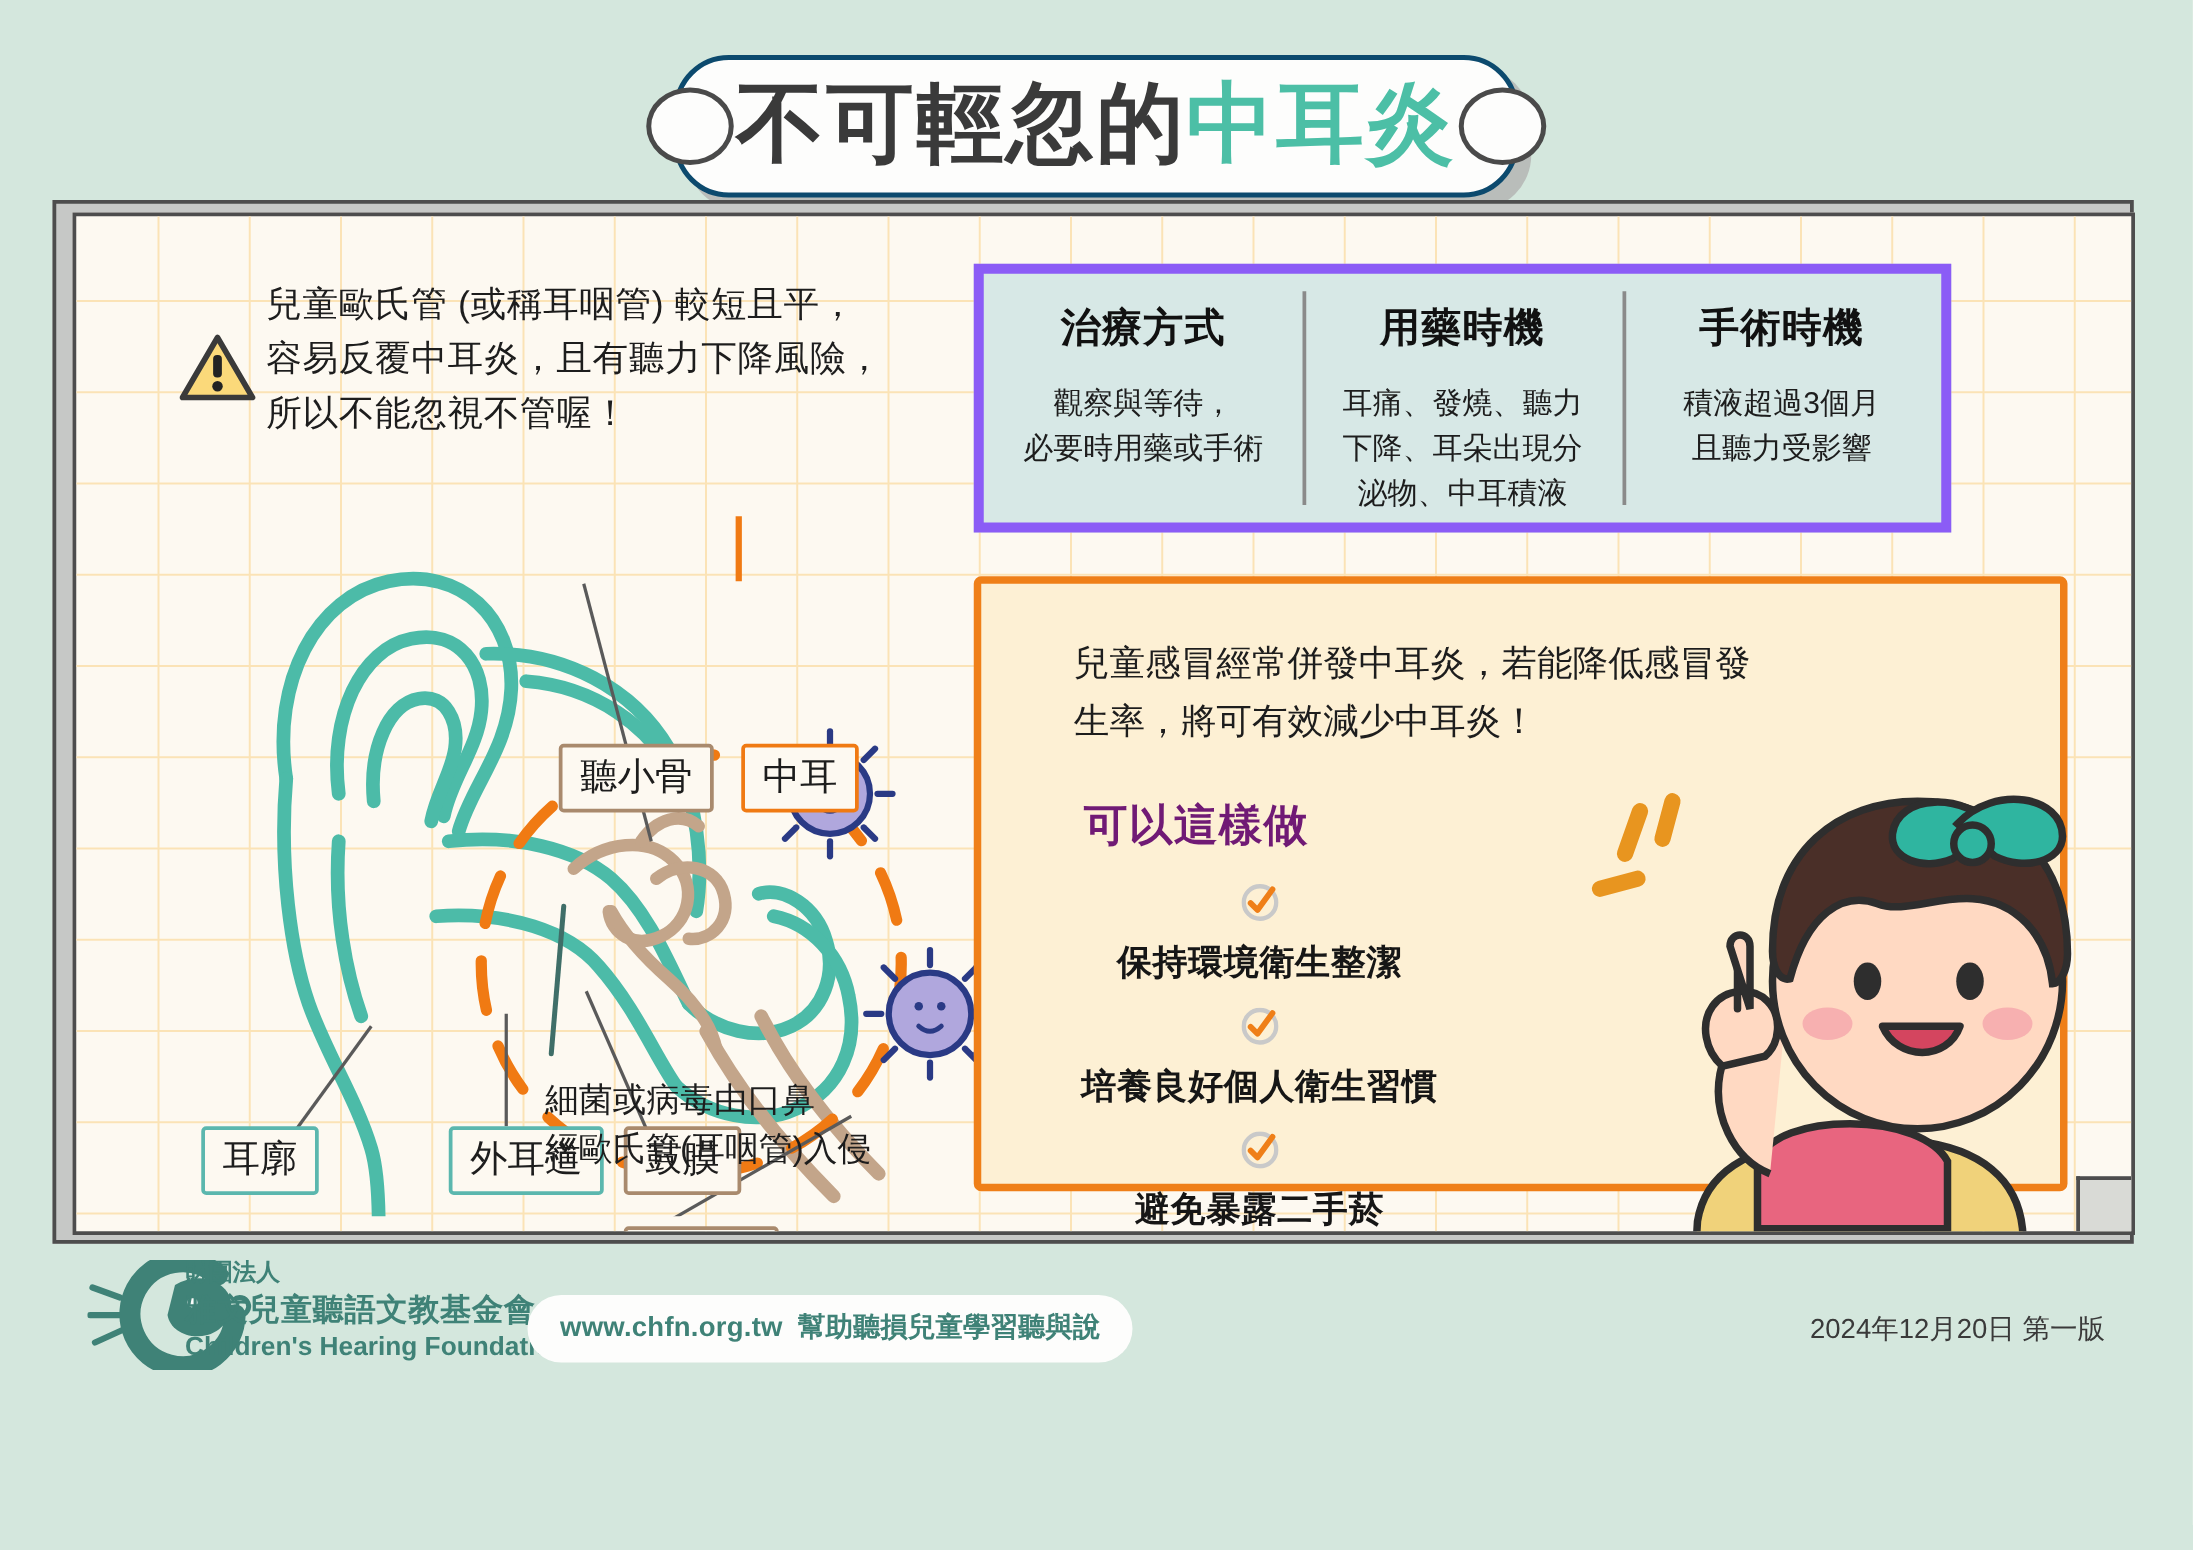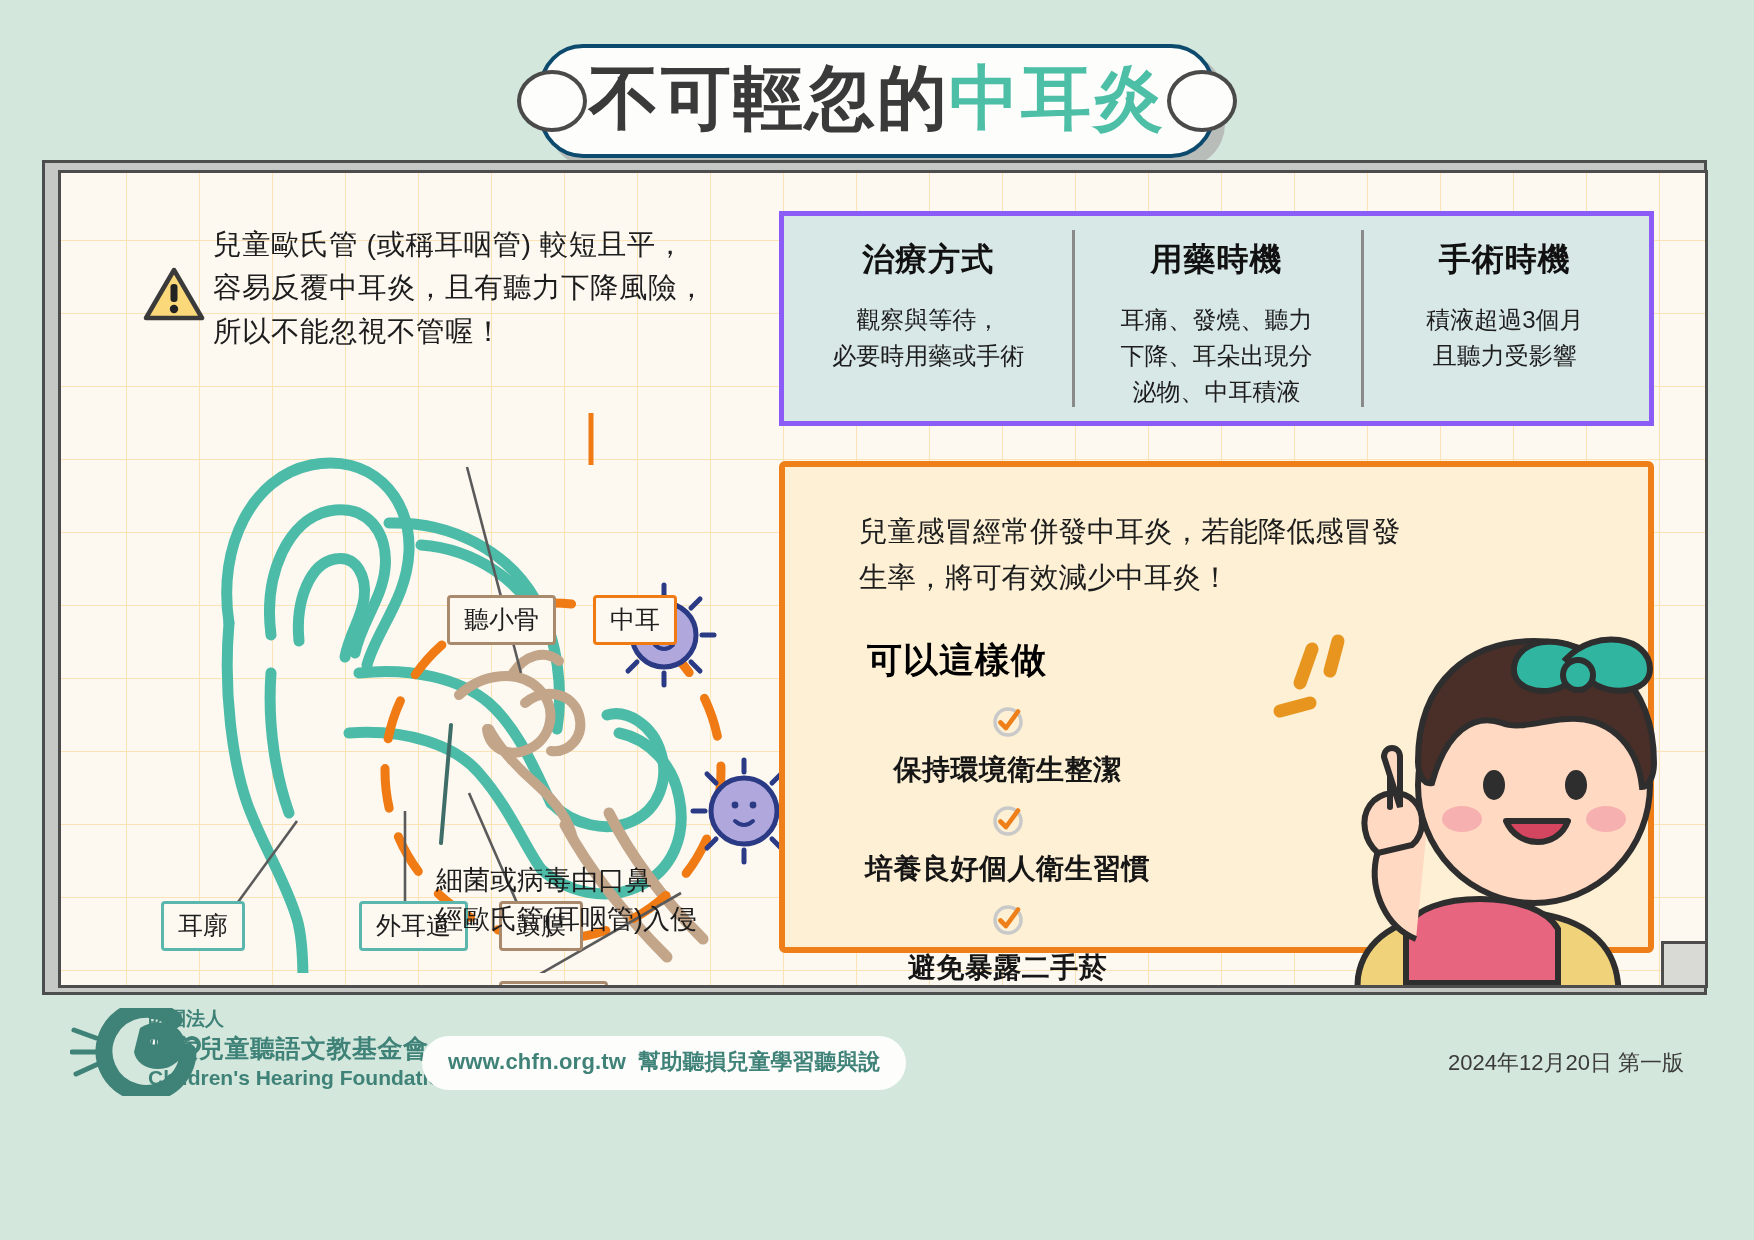--- a/index.html
+++ b/index.html
@@ -79,42 +79,42 @@
     font-size: 28.5px; line-height: 1.52; color: #1d1d1d; letter-spacing: .5px;
     white-space: pre-line;
   }
 
   
   .diagram { position: absolute; left: 60px; top: 200px; width: 740px; height: 600px; }
   .diagram svg { width: 740px; height: 600px; display:block; }
 
   .lbl {
     position: absolute;
-    font-size: 25px; line-height: 1; color: #1d1d1d;
+    font-size: 30px; line-height: 1; color: #1d1d1d;
     padding: 9px 14px 10px 14px;
     background: #fdf9f1;
     border-radius: 4px;
     white-space: nowrap;
   }
   .lbl-teal  { border: 3px solid #5bb7ae; }
   .lbl-brown { border: 3px solid #a98a6d; }
   .lbl-orange{ border: 3px solid #f07a13; }
 
   .caption {
     position: absolute; left: 375px; top: 688px;
     font-size: 27px; line-height: 1.45; color: #1d1d1d;
     white-space: pre-line;
   }
 
   
   .teal-panel {
     position: absolute; left: 718px; top: 38px;
-    width: 875px; height: 215px;
+    width: 782px; height: 215px;
     background: #d7e8e6;
-    border: 5px solid #8b5cf6;
+    border: 8px solid #8b5cf6;
   }
   .teal-cols { display: flex; height: 100%; }
   .teal-col {
     flex: 1 1 0; display: flex; flex-direction: column;
     align-items: center; padding-top: 22px; position: relative;
   }
   .teal-col + .teal-col::before {
     content:""; position:absolute; left:0; top: 14px; bottom: 14px;
     width: 3px; background: #8a8a8a;
   }
@@ -140,21 +140,21 @@
     border: 6px solid #ef7f18;
     border-radius: 6px;
   }
   .orange-lead {
     position: absolute; left: 74px; top: 42px; width: 660px;
     font-size: 28.5px; line-height: 1.6; color:#1d1d1d;
     white-space: pre-line;
   }
   .orange-sub {
     position: absolute; left: 74px; top: 170px;
-    font-size: 35px; font-weight: bold; color:#000000; letter-spacing:1px;
+    font-size: 35px; font-weight: bold; color:#701a75; letter-spacing:1px;
     padding: 0 8px 2px 8px;
   }
   .orange-sub::after {
     content:""; position:absolute; left:-2px; right:-2px; bottom:-2px;
     height: 17px; background:#f29a4e; z-index:-1;
   }
   .check-list { position: absolute; left: 80px; top: 240px; }
   .check-item {
     display: flex; align-items: center; gap: 14px; margin-bottom: 17px; flex-direction: column;
   }

